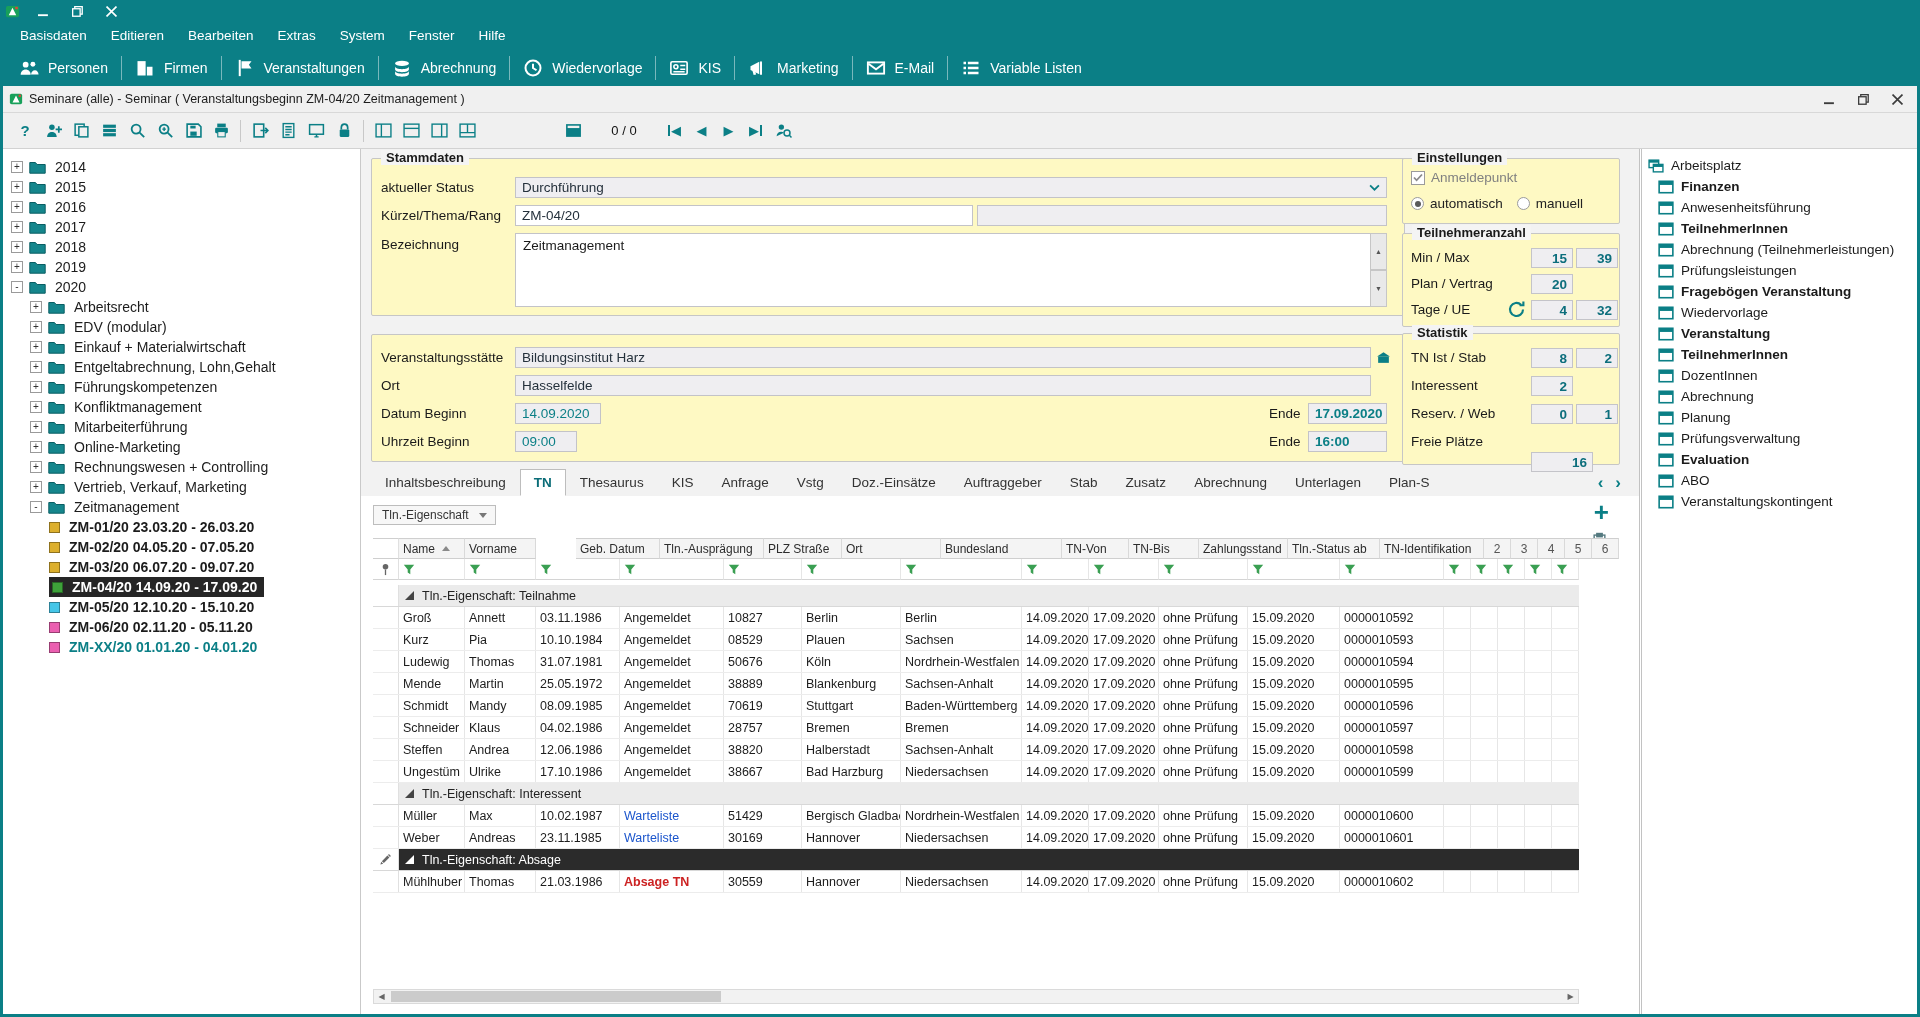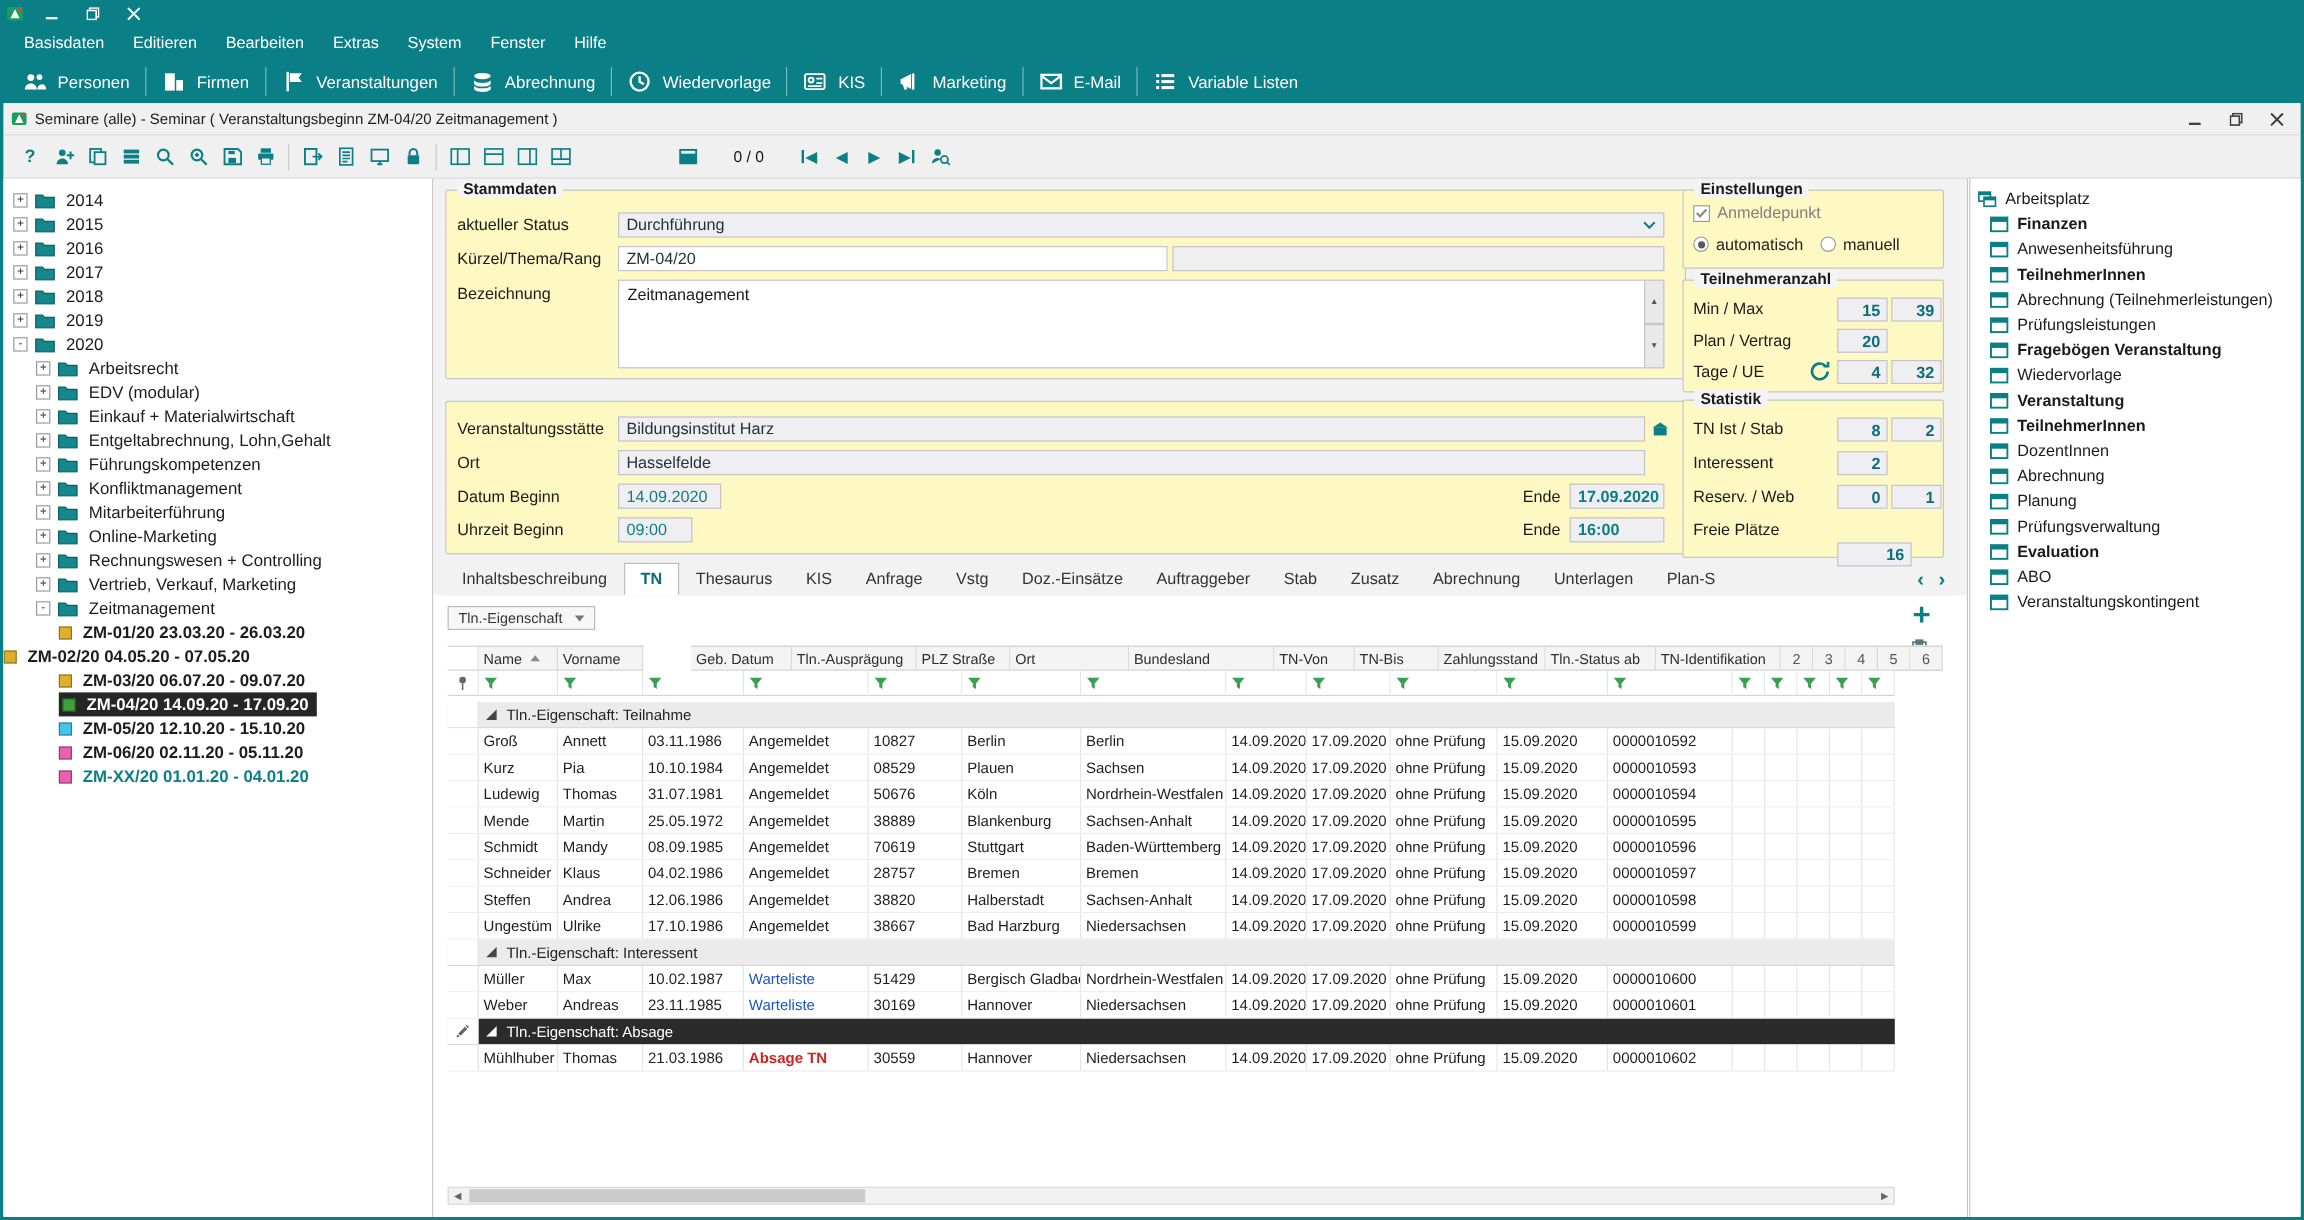--- a/index.html
+++ b/index.html
@@ -660,21 +660,21 @@
               </span>
               <span class="tree-label">Zeitmanagement</span>
             </span>
           </div>
           <div class="tree-row" style="padding-left: 46px;">
             <span class="tree-inner">
               <span class="sq" style="background: rgb(220, 175, 45);"></span>
               <span class="tree-label bolditem">ZM-01/20 23.03.20 - 26.03.20</span>
             </span>
           </div>
-          <div class="tree-row" style="">
+          <div class="tree-row" style="padding-left: 46px;">
             <span class="tree-inner">
               <span class="sq" style="background: rgb(220, 175, 45);"></span>
               <span class="tree-label bolditem">ZM-02/20 04.05.20 - 07.05.20</span>
             </span>
           </div>
           <div class="tree-row" style="padding-left: 46px;">
             <span class="tree-inner">
               <span class="sq" style="background: rgb(220, 175, 45);"></span>
               <span class="tree-label bolditem">ZM-03/20 06.07.20 - 09.07.20</span>
             </span>

